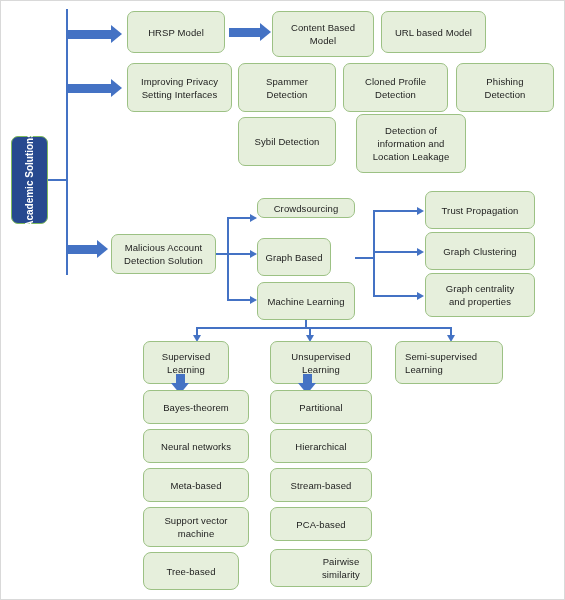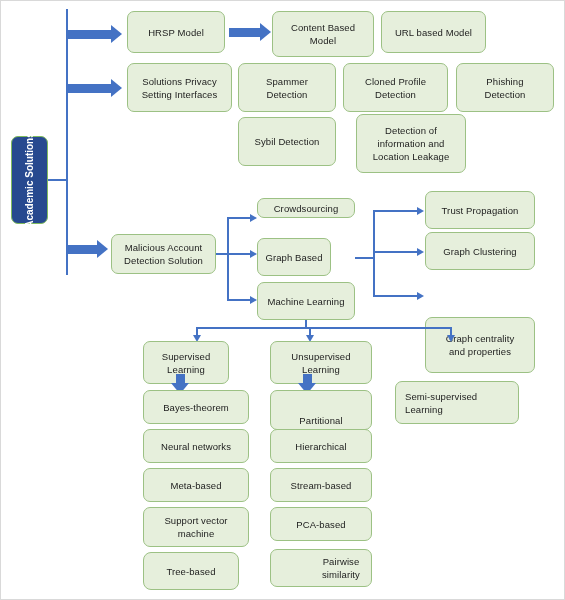--- a/index.html
+++ b/index.html
@@ -160,21 +160,21 @@
       <span>Model</span>
     </div>
   </div>
 
   <div class="node" style="left:380px; top:10px; width:105px; height:42px;">
     <span>URL based Model</span>
   </div>
 
   <div class="node" style="left:126px; top:62px; width:105px; height:49px;">
     <div>
-      <span>Solutions Privacy</span>
+      <span>Improving Privacy</span>
       <span>Setting Interfaces</span>
     </div>
   </div>
 
   <div class="node" style="left:237px; top:62px; width:98px; height:49px;">
     <div>
       <span>Spammer</span>
       <span>Detection</span>
     </div>
   </div>
@@ -245,21 +245,21 @@
 
   <div class="ln-h" style="left:372px; top:294px; width:45px;"></div>
   <div class="tip-right" style="left:416px; top:290.5px;"></div>
 
   <div class="node" style="left:424px; top:190px; width:110px; height:38px;">
     <span>Trust Propagation</span>
   </div>
   <div class="node" style="left:424px; top:231px; width:110px; height:38px;">
     <span>Graph Clustering</span>
   </div>
-  <div class="node" style="left:424px; top:272px; width:110px; height:56px;margin-top:44px;">
+  <div class="node" style="left:424px; top:272px; width:110px; height:44px;">
     <div>
       <span>Graph centrality</span>
       <span>and properties</span>
     </div>
   </div>
 
   <div class="ln-v" style="left:304px; top:319px; height:8px;"></div>
   <div class="ln-h" style="left:196px; top:326px; width:255px;"></div>
   <div class="ln-v" style="left:195px; top:326px; height:9px;"></div>
   <div class="tip-down" style="left:191.5px; top:334px;"></div>
@@ -273,21 +273,21 @@
       <span>Supervised</span>
       <span>Learning</span>
     </div>
   </div>
   <div class="node" style="left:269px; top:340px; width:102px; height:43px;">
     <div>
       <span>Unsupervised</span>
       <span>Learning</span>
     </div>
   </div>
-  <div class="node" style="left:394px; top:340px; width:124px; height:43px; justify-content:flex-start; padding-left:9px; text-align:left;margin-top:40px;">
+  <div class="node" style="left:394px; top:340px; width:108px; height:43px; justify-content:flex-start; padding-left:9px; text-align:left;">
     <div>
       <span>Semi-supervised</span>
       <span>Learning</span>
     </div>
   </div>
 
   <div class="arrow-down" style="left:170px; top:373px; width:18px; height:20px;">
     <div class="shaft"></div>
     <div class="head"></div>
   </div>
@@ -308,21 +308,21 @@
   <div class="node" style="left:142px; top:506px; width:106px; height:40px;">
     <div>
       <span>Support vector</span>
       <span>machine</span>
     </div>
   </div>
   <div class="node" style="left:142px; top:551px; width:96px; height:38px;border-radius:8px;">
     <span>Tree-based</span>
   </div>
 
-  <div class="node" style="left:269px; top:389px; width:102px; height:40px;align-items:flex-end;">
+  <div class="node" style="left:269px; top:389px; width:102px; height:34px;">
     <span>Partitional</span>
   </div>
   <div class="node" style="left:269px; top:428px; width:102px; height:34px;">
     <span>Hierarchical</span>
   </div>
   <div class="node" style="left:269px; top:467px; width:102px; height:34px;text-align:center;">
     <span>Stream-based</span>
   </div>
   <div class="node" style="left:269px; top:506px; width:102px; height:34px;">
     <span>PCA-based</span>

